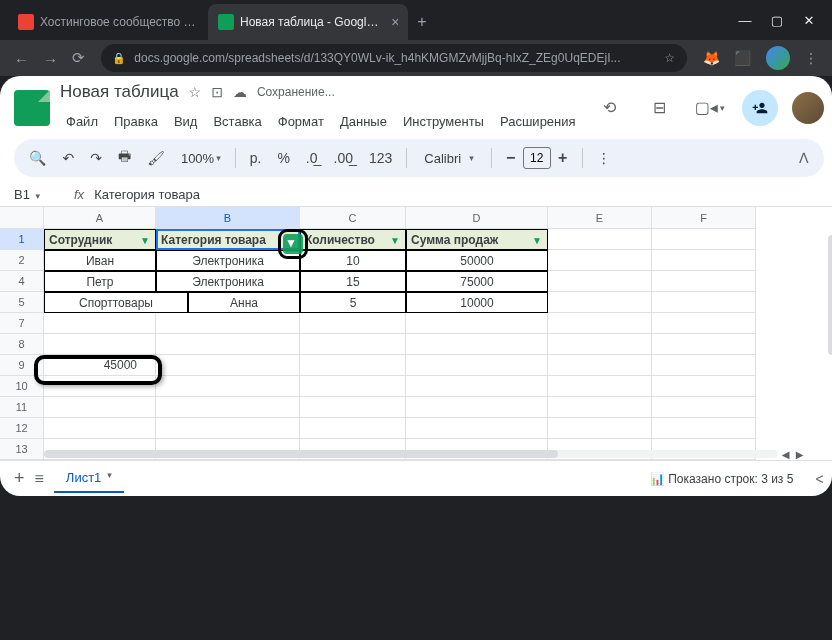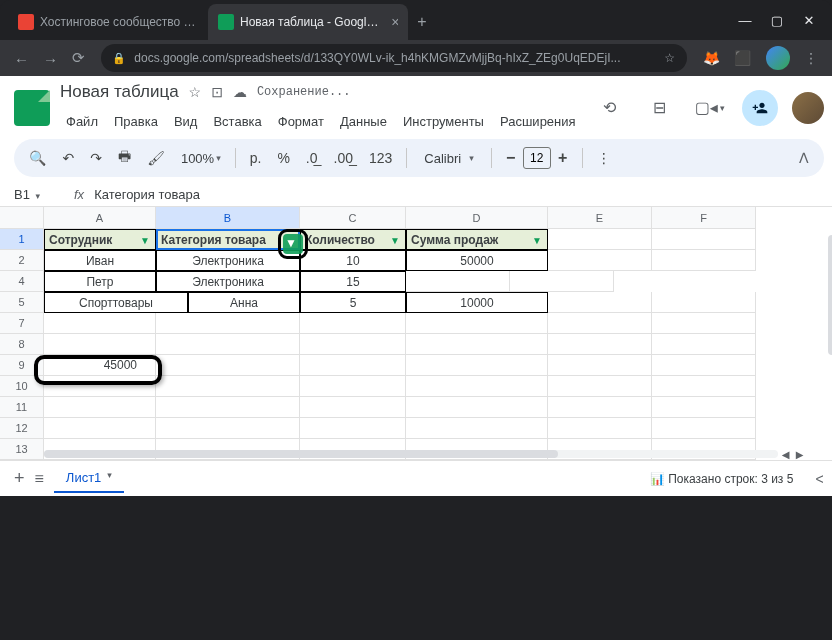--- a/index.html
+++ b/index.html
@@ -15,30 +15,30 @@
 .tab .close { margin-left: 4px; color: #9aa0a6; font-size: 14px; }
 .newtab { width: 28px; display: flex; align-items: center; justify-content: center; color: #9aa0a6; font-size: 16px; }
 .winctrl { display: flex; gap: 18px; padding: 0 16px; color: #e8eaed; }
 .winctrl div { width: 14px; text-align: center; font-size: 13px; }
 .addrbar { height: 36px; background: #35363a; display: flex; align-items: center; padding: 0 8px; gap: 10px; }
 .navbtns { display: flex; gap: 14px; color: #9aa0a6; font-size: 15px; padding: 0 6px; }
 .url { flex: 1; background: #202124; border-radius: 16px; height: 28px; display: flex; align-items: center; padding: 0 12px; font-size: 12px; color: #9aa0a6; gap: 8px; }
 .url .lock { font-size: 11px; }
 .exts { display: flex; gap: 14px; padding: 0 6px; color: #9aa0a6; font-size: 14px; align-items: center; }
 .avatar-br { width: 24px; height: 24px; border-radius: 50%; background: linear-gradient(135deg,#4285f4,#34a853); }
-.app { background: #fff; height: 420px; display: flex; }
+.app { background: #fff; height: 420px; display: flex; border-radius: 20px; }
 .main { flex: 1; display: flex; flex-direction: column; }
 .header { display: flex; align-items: center; padding: 6px 14px 0; gap: 10px; }
 .logo { width: 36px; height: 36px; background: #0f9d58; border-radius: 4px; position: relative; }
 .logo::after { content: ''; position: absolute; top: 0; right: 0; border-width: 0 0 12px 12px; border-style: solid; border-color: transparent transparent #81c995 transparent; }
 .titleblock { flex: 1; }
 .titlerow { display: flex; align-items: center; gap: 10px; }
 .doctitle { font-size: 17px; color: #3c4043; }
 .titleicons { display: flex; gap: 10px; color: #5f6368; font-size: 14px; align-items: center; }
-.saving { font-size: 12px; color: #5f6368; font-family: Liberation Mono, monospace; }
+.saving { font-size: 12px; color: #5f6368; }
 .menubar { display: flex; gap: 4px; font-size: 13px; color: #3c4043; margin-top: 8px; }
 .menubar span { padding: 4px 6px; }
 .hdrright { display: flex; gap: 14px; align-items: center; }
 .hdrbtn { width: 36px; height: 36px; border-radius: 50%; display: flex; align-items: center; justify-content: center; color: #5f6368; font-size: 16px; }
 .share { width: 36px; height: 36px; border-radius: 50%; background: #c2e7ff; display: flex; align-items: center; justify-content: center; color: #001d35; }
 .avatar-g { width: 32px; height: 32px; border-radius: 50%; background: linear-gradient(135deg,#8B6F47,#5D4A35); }
 .caret { font-size: 9px; margin-left: 2px; color: #5f6368; }
 .toolbar { height: 38px; margin: 6px 14px; background: #edf2fa; border-radius: 20px; display: flex; align-items: center; padding: 0 10px; gap: 6px; }
 .tbtn { padding: 4px 5px; color: #444746; font-size: 14px; display: flex; align-items: center; }
 .tsep { width: 1px; height: 20px; background: #c7c7c7; margin: 0 3px; }
@@ -241,20 +241,21 @@
         <div class="cell data cC">10</div>
         <div class="cell data cD">50000</div>
         <div class="cell cE"></div>
         <div class="cell cF"></div>
       </div>
       <div class="row">
         <div class="rh">4</div>
         <div class="cell data cA">Петр</div>
         <div class="cell data cB">Электроника</div>
         <div class="cell data cC">15</div>
+        <div class="cell data cD">75000</div>
         <div class="cell cE"></div>
         <div class="cell cF"></div>
       </div>
       <div class="row">
         <div class="rh">5</div>
         <div class="cell data cB">Спорттовары</div>
         <div class="cell data cA">Анна</div>
         <div class="cell data cC">5</div>
         <div class="cell data cD">10000</div>
         <div class="cell cE"></div>

